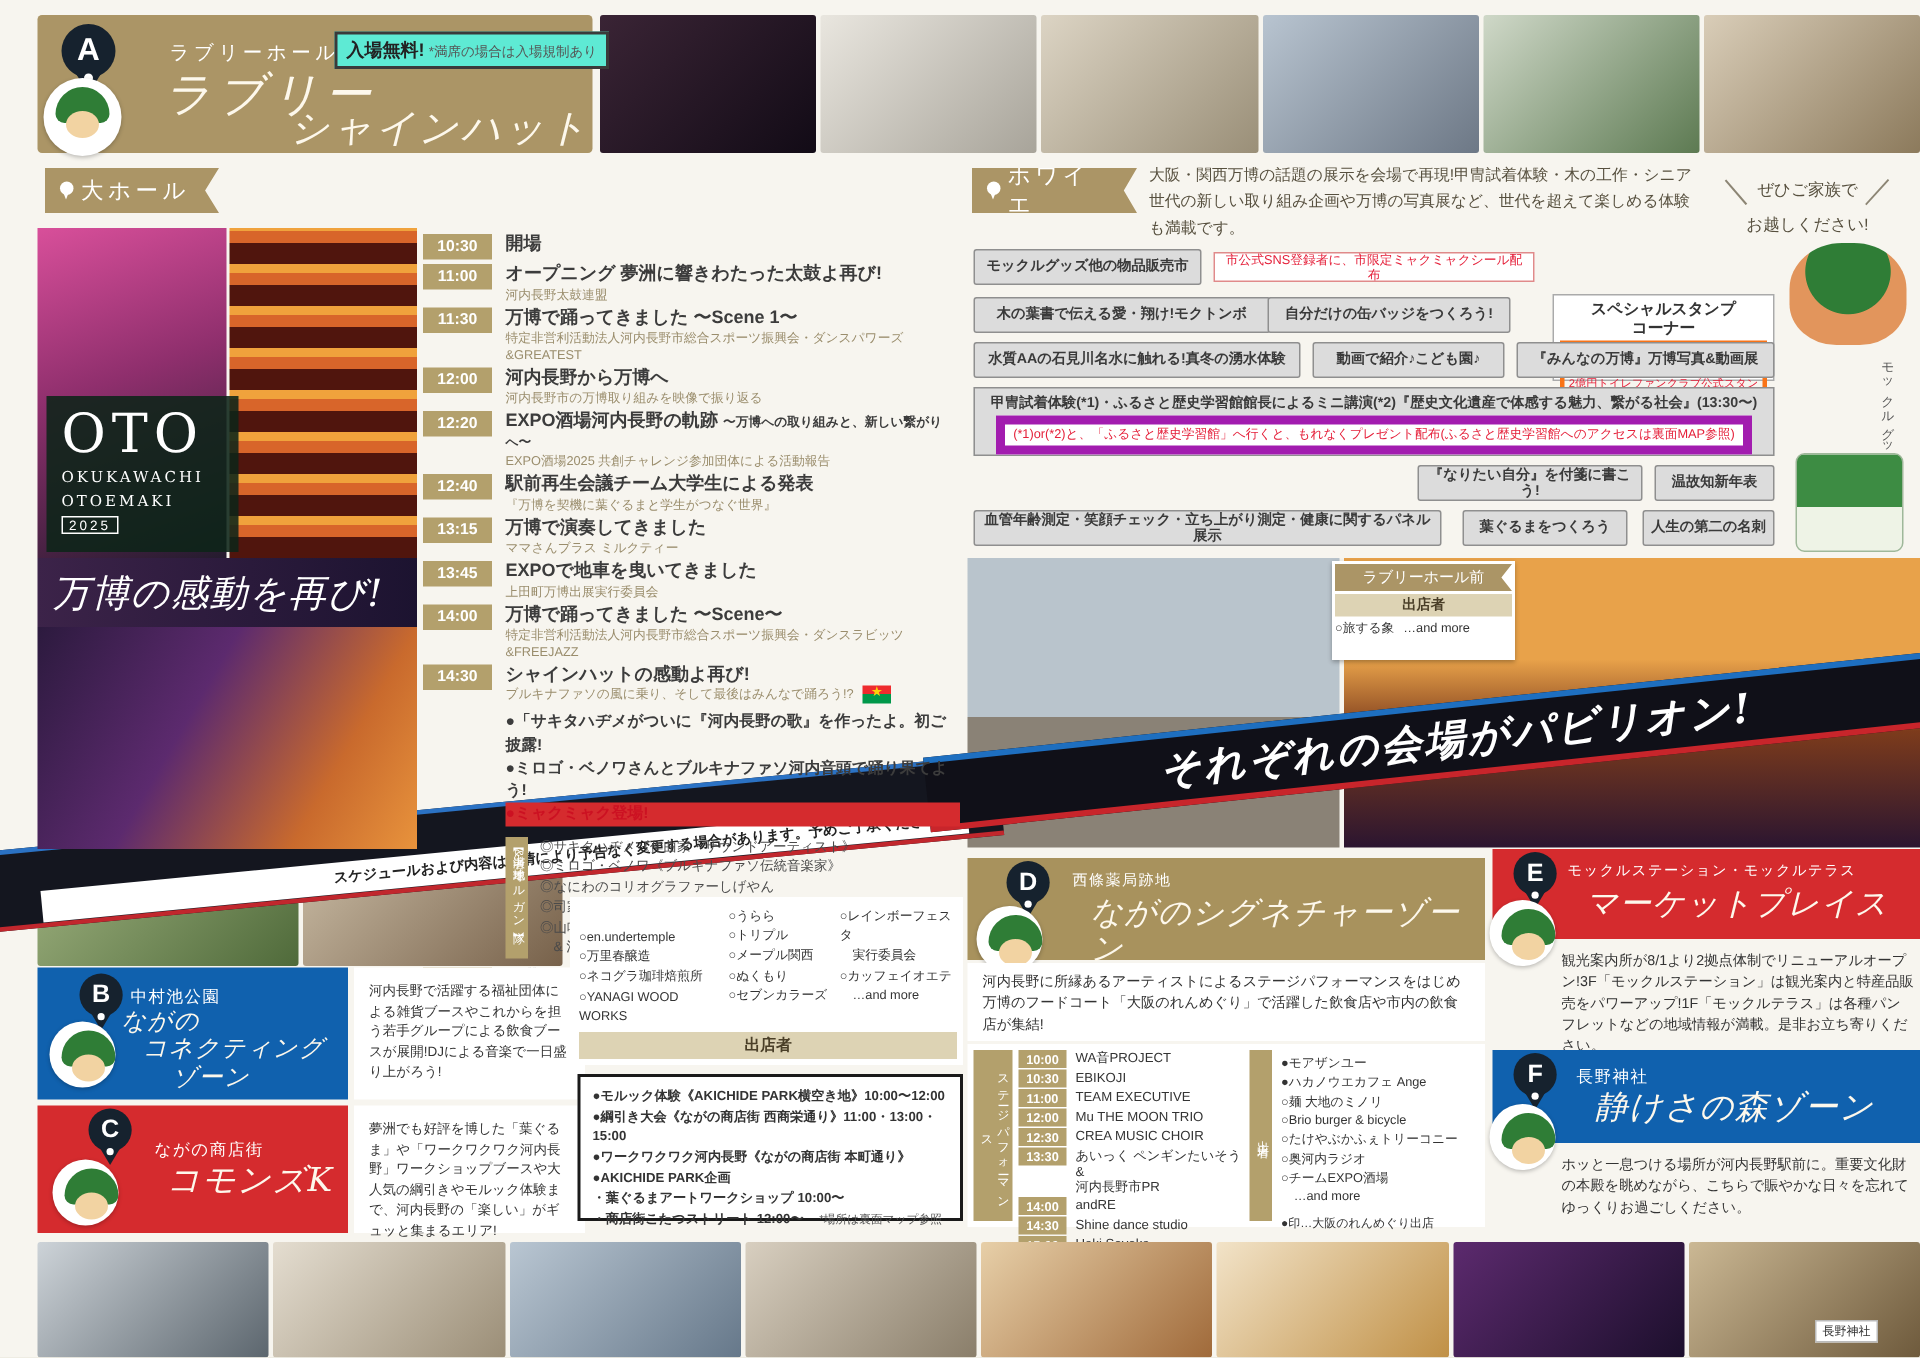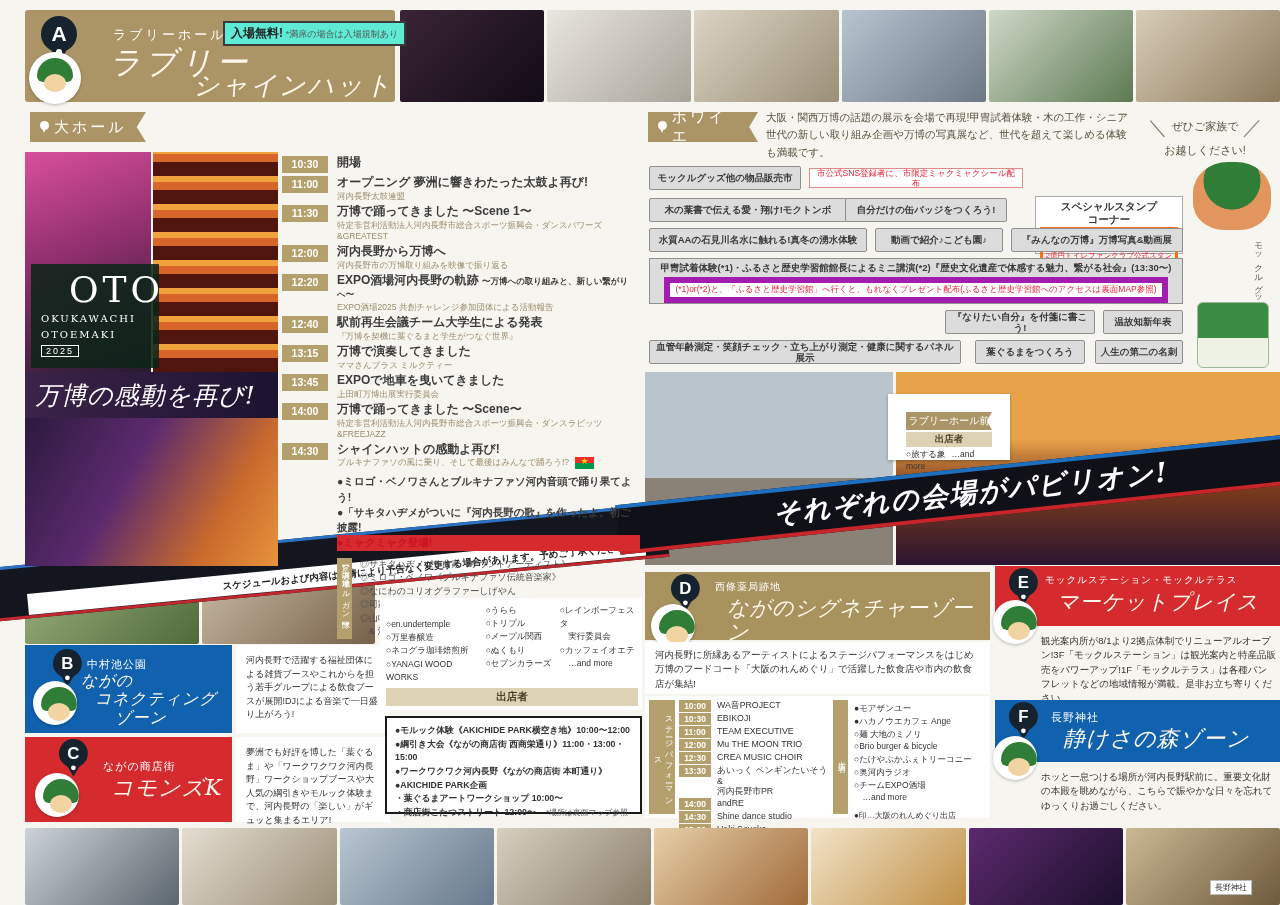--- a/index.html
+++ b/index.html
@@ -46,21 +46,21 @@
   .info-text { position:absolute; font-size:10.5px; line-height:1.65; color:#57503f; z-index:4; }
   .family-note { position:absolute; left:1138px; top:112px; width:134px; text-align:center; font-size:11px; color:#57503f; line-height:1.5; z-index:4; }
   .family-note .sl { font-size:20px; color:#8c8574; vertical-align:middle; padding:0 4px; }
 
   
   .poster { left:25px; top:152px; width:253px; height:416px; z-index:3; }
   .poster .imgs { display:flex; gap:2px; height:220px; }
   .poster .img-flowers { flex:1; background:linear-gradient(160deg,#d84f9a 0%,#8f2f6d 45%,#241b2e 100%); }
   .poster .img-lanterns { flex:1; background:repeating-linear-gradient(0deg,#50150d 0 14px,#d8652a 14px 22px,#f0a23c 22px 28px); }
   .oto { position:absolute; left:6px; top:112px; width:128px; height:104px; background:rgba(12,36,24,.88); color:#fff; padding:8px 10px; }
-  .oto .big { font-family:"DejaVu Serif",serif; font-size:36px; letter-spacing:4px; line-height:1;margin-left:28px; }
+  .oto .big { font-family:"DejaVu Serif",serif; font-size:36px; letter-spacing:4px; line-height:1; }
   .oto .sub { font-size:10px; letter-spacing:2px; margin-top:5px; font-family:"DejaVu Serif",serif; }
   .oto .yr { display:inline-block; border:1px solid #fff; font-size:9px; padding:0 4px; margin-top:4px; letter-spacing:2px; }
   .poster .catch { height:46px; background:linear-gradient(90deg,#3c2349,#1c1330); color:#fff; display:flex; align-items:center; padding-left:10px; font-size:25px; letter-spacing:1px; }
   .poster .img-concert { height:148px; background:linear-gradient(120deg,#2c1a3e 0%,#5c2a6e 40%,#c96a2d 75%,#e8933c 100%); }
 
   
   .timeline { left:282px; top:156px; width:358px; height:412px; z-index:3; display:flex; flex-direction:column; }
   .t-row { display:flex; margin-bottom:3px; }
   .t-time { flex:0 0 46px; height:17px; background:#b3a06c; color:#fff; font-size:10.5px; font-weight:bold; text-align:center; line-height:17px; margin-right:9px; }
   .t-body { flex:1; }
@@ -87,21 +87,21 @@
   .bigbox .l1 { font-size:9.5px; font-weight:bold; color:#3a3a3a; }
   .bigbox .l2 { margin:2px auto 0; width:96%; background:#fff; border:6px solid #a21caf; font-size:8.5px; color:#e5203a; padding:1px 0; }
   .goods-doll { position:absolute; left:548px; top:0; width:78px; height:68px; border-radius:45% 45% 40% 40%; background:radial-gradient(circle at 50% 28%,#2f7d36 0 45%,#e2955c 46% 100%); }
   .goods-label { position:absolute; left:608px; top:74px; writing-mode:vertical-rl; font-size:8.5px; color:#555; letter-spacing:1px; }
   .goods-bag { position:absolute; left:552px; top:140px; width:72px; height:66px; border-radius:6px; background:linear-gradient(#3d8c43 0 55%,#eef3e6 55% 100%); border:1px solid #9fb89a; }
 
   
   .venue-photos { left:645px; top:372px; width:635px; height:193px; display:flex; gap:3px; z-index:1; }
   .vp1 { flex:0 0 248px; background:linear-gradient(180deg,#b9c4cc 0 55%,#8a8276 55% 100%); }
   .vp2 { flex:1; background:linear-gradient(180deg,#e8a24a 0 35%,#7c3b1c 60%,#2b1530 100%); }
-  .hall-front { left:888px; top:374px; width:122px; height:66px; background:#fff; z-index:3; padding:18px; box-shadow:0 1px 3px rgba(0,0,0,.3);margin-top:20px; }
+  .hall-front { left:888px; top:374px; width:122px; height:66px; background:#fff; z-index:3; padding:2px; box-shadow:0 1px 3px rgba(0,0,0,.3); }
   .hf-ribbon { background:#ab9566; color:#fff; font-size:10px; text-align:center; padding:2px 0; clip-path:polygon(0 0,100% 0,94% 50%,100% 100%,0 100%); }
   .hf-header { background:#ddd3b4; color:#4a3f28; font-weight:bold; font-size:9.5px; text-align:center; margin-top:2px; padding:1px 0; }
   .hf-vendors { font-size:8.5px; color:#333; margin-top:2px; line-height:1.4; }
   .hf-vendors span { margin-right:6px; }
 
   
   .diag-dark { left:-10px; top:568px; width:680px; height:54px; background:#14161f; border-top:3px solid #2b72c4; border-bottom:3px solid #c1272d; transform:rotate(-5.5deg); transform-origin:left center; z-index:2; }
   .diag-white { left:28px; top:594px; width:620px; height:21px; background:#fff; transform:rotate(-5.5deg); transform-origin:left center; z-index:2; text-align:right; font-size:9.5px; font-weight:bold; color:#222; line-height:21px; padding-right:10px; }
   .pav-band { left:618px; top:505px; width:710px; height:50px; background:#101018; border-top:4px solid #1e6fc0; border-bottom:4px solid #c8252b; transform:rotate(-6deg); transform-origin:left center; z-index:2; display:flex; align-items:center; justify-content:center; }
   .pav-band .txt { color:#fff; font-size:27px; font-weight:bold; letter-spacing:2px; font-family:"DejaVu Serif",serif; font-style:italic; white-space:nowrap; }
@@ -267,22 +267,22 @@
   </div>
   <div class="t-row">
     <span class="t-time">14:30</span>
     <span class="t-body">
       <span class="t-title">シャインハットの感動よ再び!</span>
       <span class="t-sub">ブルキナファソの風に乗り、そして最後はみんなで踊ろう!?<span class="flag"><span class="star">★</span></span></span>
     </span>
   </div>
       </div>
     <div class="bullets" id="bullet-lines">
+        <div class="bullet-line">●「サキタハヂメがついに『河内長野の歌』を作ったよ。初ご披露!</div>
         <div class="bullet-line">●ミロゴ・ベノワさんとブルキナファソ河内音頭で踊り果てよう!</div>
-        <div class="bullet-line">●「サキタハヂメがついに『河内長野の歌』を作ったよ。初ご披露!</div>
         <div class="bullet-line red">●ミャクミャク登場!</div>
       </div>
     <div class="perf-wrap">
       <div class="perf-label">【出演者&amp;地球オルガン隊】</div>
       <div id="performer-lines">
           <div class="perf-line">◎サキタハヂメ《作曲家・サウンドアーティスト》</div>
           <div class="perf-line">◎ミロゴ・ベノワ《ブルキナファソ伝統音楽家》</div>
           <div class="perf-line">◎なにわのコリオグラファーしげやん</div>
           <div class="perf-line">◎司家征樹《河内音頭 つかさ会》</div>
           <div class="perf-line">◎山鳴らす ALL STARS《えぐちひろし/上沼健二/佐々木善暁》</div>

